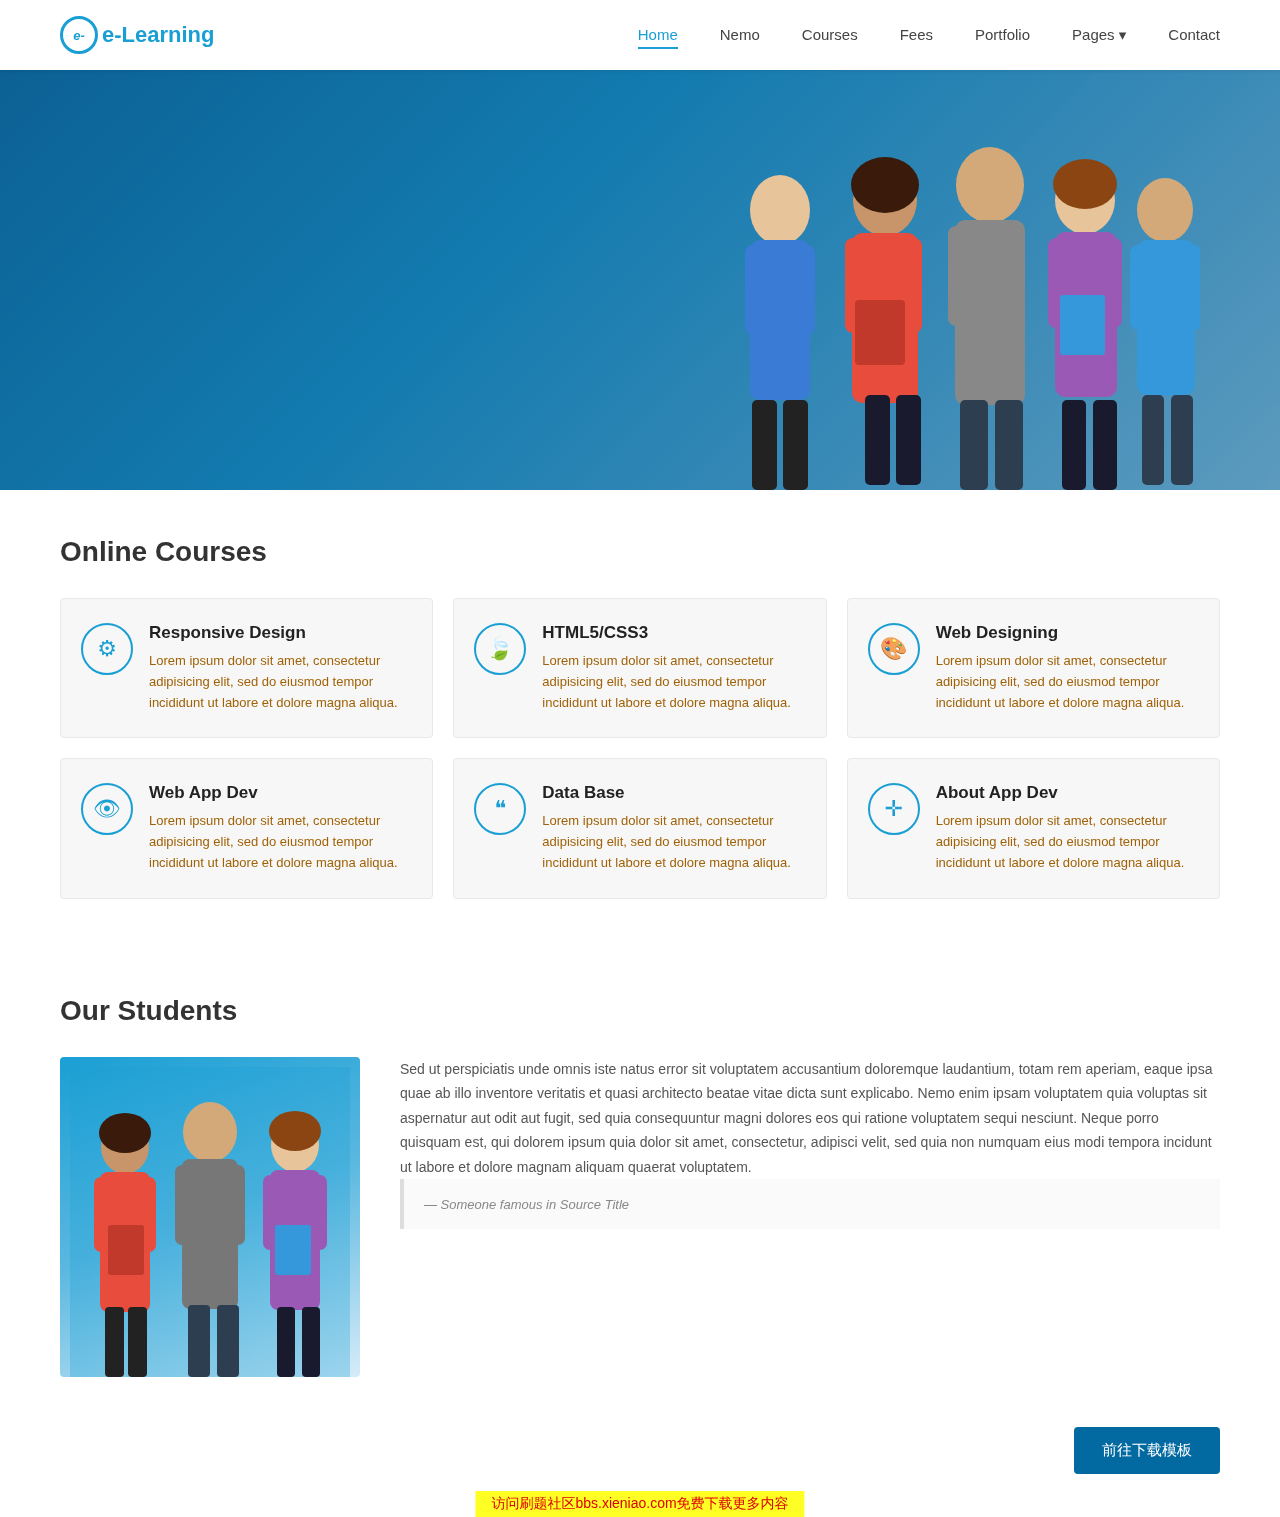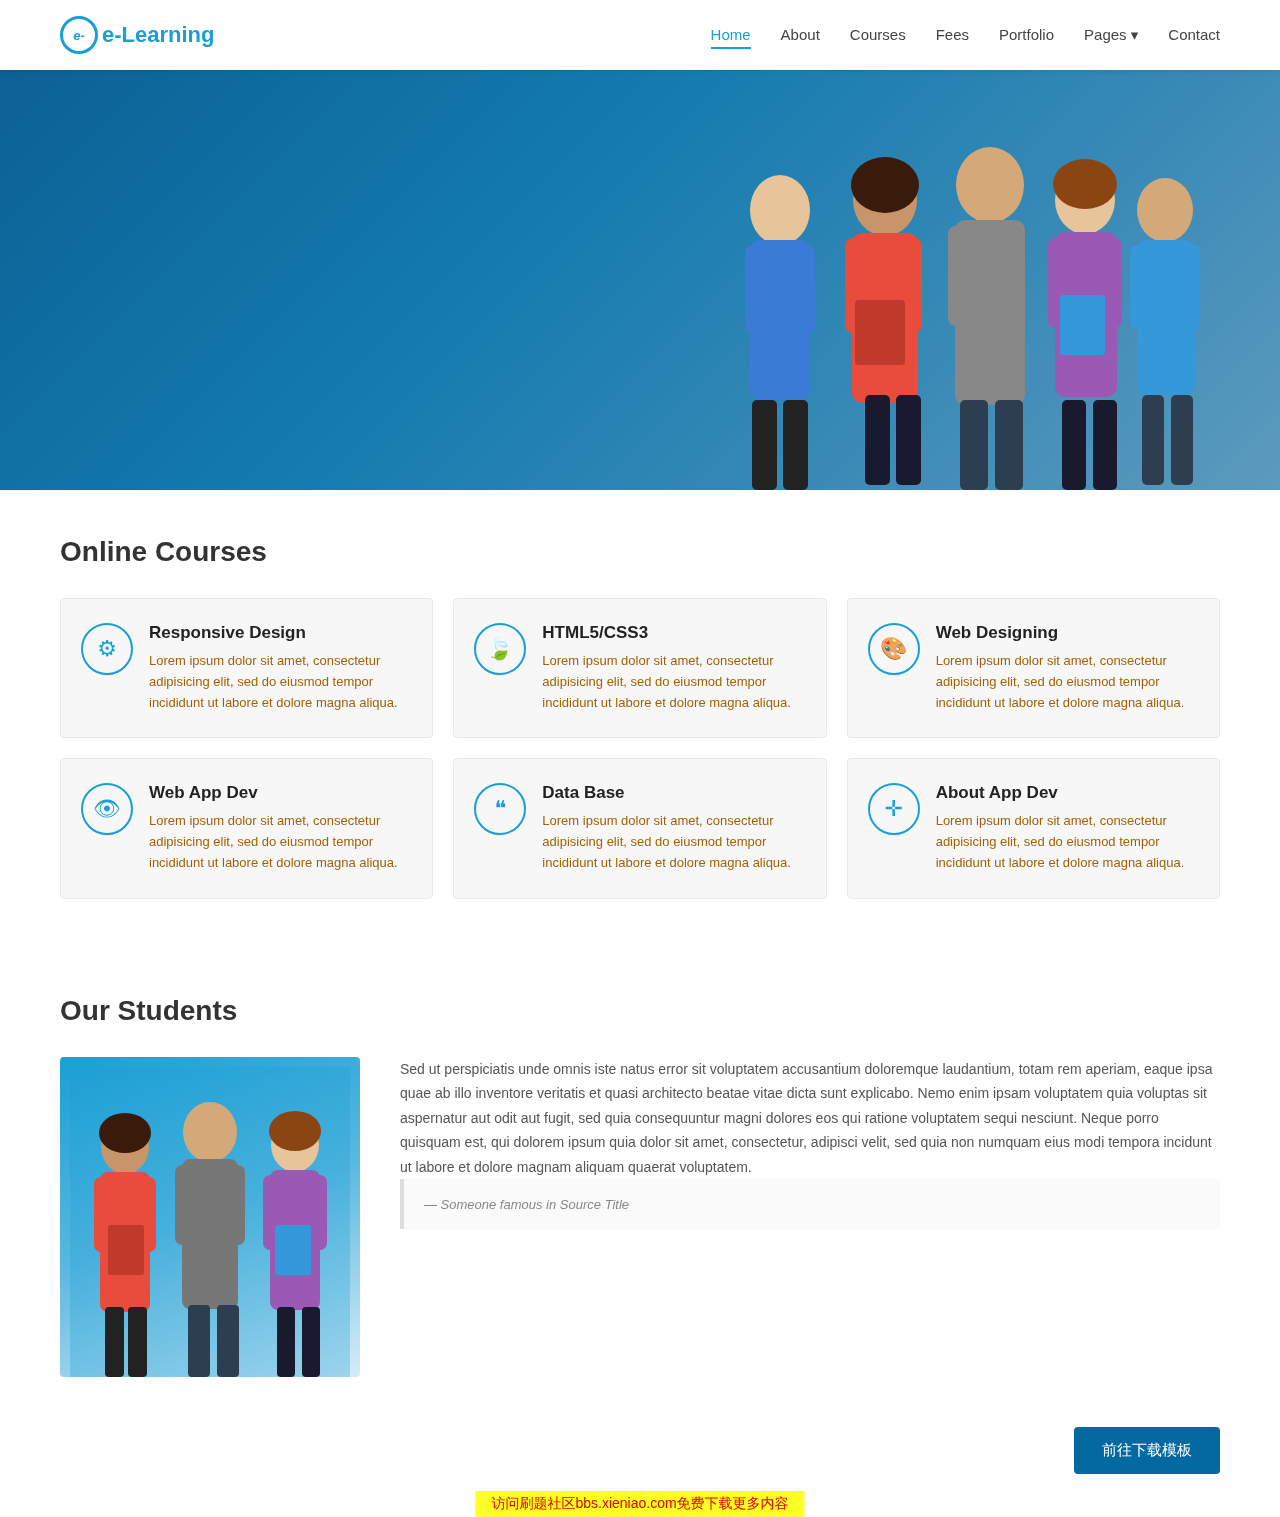--- a/index.html
+++ b/index.html
@@ -44,20 +44,21 @@
       align-items: center;
       gap: 30px;
       list-style: none;
     }
     .nav-links li a {
       text-decoration: none;
       color: #444;
       font-size: 15px;
       font-weight: 500;
       padding: 4px 0;
+      margin-left: 12px;
     }
     .nav-links li a.active {
       color: #1a9fd4;
       border-bottom: 2px solid #1a9fd4;
     }
 
     
     .hero {
       width: 100%;
       height: 420px;
@@ -229,21 +230,21 @@
 </head>
 <body>
 
 <nav class="navbar">
   <a class="logo" href="#">
     <span class="logo-icon">e-</span>
     <span>e-Learning</span>
   </a>
   <ul class="nav-links" id="nav-menu">
       <li><a href="#" class="active">Home</a></li>
-      <li><a href="#">About</a></li>
+      <li><a href="#">Nemo</a></li>
       <li><a href="#">Courses</a></li>
       <li><a href="#">Fees</a></li>
       <li><a href="#">Portfolio</a></li>
       <li><a href="#">Pages<span class="caret"> ▾</span></a></li>
       <li><a href="#">Contact</a></li>
     </ul>
 </nav>
 
 <section class="hero">
   <div class="hero-overlay"></div>

